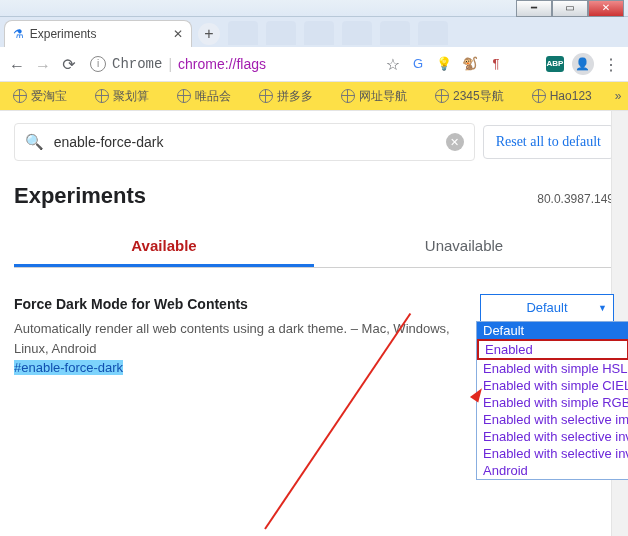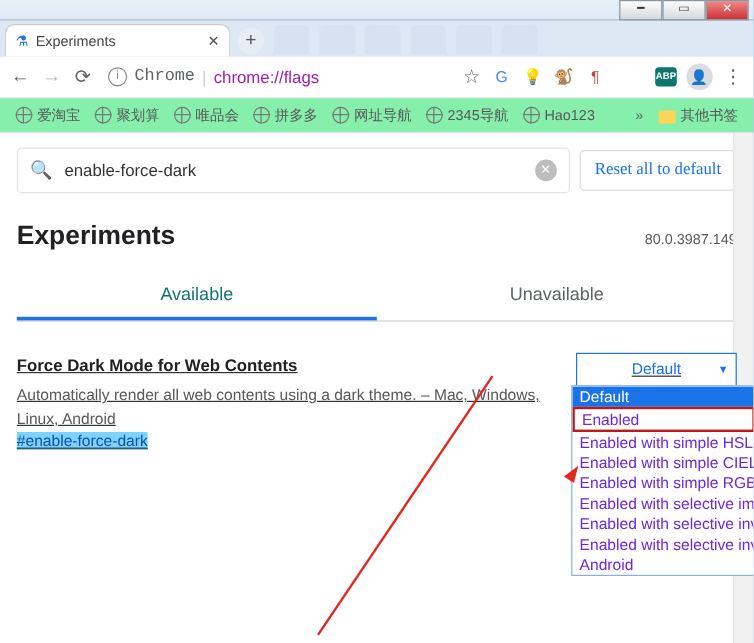--- a/index.html
+++ b/index.html
@@ -20,41 +20,41 @@
 .navbtn.disabled{color:#b4b4b4;}
 .omnibox{flex:1;display:flex;align-items:center;gap:6px;color:#5f6368;font-size:14px;padding-left:4px;}
 .omnibox .info{width:14px;height:14px;border:1.3px solid #888;border-radius:50%;font-size:10px;line-height:14px;text-align:center;color:#888;}
 .omnibox .chrome{color:#5f6368;font-family:Liberation Mono, monospace;}
 .omnibox .sep{color:#ccc;}
 .omnibox .url{color:#a21caf;}
 .exticons{display:flex;align-items:center;gap:10px;}
 .ext{width:16px;height:16px;font-size:13px;text-align:center;line-height:16px;}
 .abp{background:#0f766e;color:#fff;font-size:8px;font-weight:bold;border-radius:3px;width:18px;margin-left:32px;}
 .prof{width:22px;height:22px;border-radius:50%;background:#dadce0;color:#5f6368;line-height:22px;font-size:12px;}
-.bookmarkbar{height:28px;background:#86efac;display:flex;align-items:center;gap:2px;padding:0 8px;font-size:12px;color:#585858;border-bottom:1px solid #e4e4e4;overflow:hidden;}
+.bookmarkbar{height:28px;background:#fde047;display:flex;align-items:center;gap:18px;padding:0 8px;font-size:12px;color:#585858;border-bottom:1px solid #e4e4e4;overflow:hidden;}
 .bm{display:flex;align-items:center;gap:4px;padding:0 5px;white-space:nowrap;}
 .globe{width:14px;height:14px;border:1.3px solid #777;border-radius:50%;position:relative;box-sizing:border-box;}
 .globe:before{content:"";position:absolute;left:5px;top:-1px;bottom:-1px;width:1px;background:#777;}
 .globe:after{content:"";position:absolute;top:5px;left:-1px;right:-1px;height:1px;background:#777;}
 .chev{color:#5f6368;margin-left:auto;}
 .folder{width:14px;height:11px;background:#ffd558;border-radius:1px;position:relative;top:1px;}
 .content{background:#fff;height:428px;padding:8px 14px 0 14px;box-sizing:border-box;overflow:hidden;position:relative;}
 .searchrow{display:flex;align-items:center;gap:8px;margin-top:4px;}
 .searchbox{flex:1;border:1px solid #e4e4e4;border-radius:4px;height:36px;display:flex;align-items:center;padding:0 10px;gap:8px;background:#fff;}
 .searchbox .mag{color:#888;font-size:15px;}
 .searchbox input{border:none;outline:none;flex:1;font-size:14px;color:#333;background:transparent;}
 .searchbox .clear{width:18px;height:18px;border-radius:50%;background:#bdbdbd;color:#fff;line-height:18px;text-align:center;font-size:11px;}
 .resetbtn{border:1px solid #dadce0;color:#1a73e8;background:#fff;border-radius:4px;padding:8px 12px;font-size:14px;font-family:Liberation Serif, serif;}
 .pgtitle{display:flex;align-items:baseline;margin-top:22px;}
 .pgtitle h1{font-size:22px;margin:0;color:#202124;}
 .ver{margin-left:auto;color:#595959;font-size:12px;}
 .tabbar{display:flex;margin-top:18px;border-bottom:1px solid #d0d0d0;}
 .ptab{flex:1;text-align:center;padding:10px 0;color:#5f6368;font-size:15px;}
-.ptab.active{color:#0f766e;border-bottom:3px solid #1a73e8;}
-.flag{margin-top:26px;display:flex;gap:0;text-decoration:underline;}
+.ptab.active{color:#b91c1c;border-bottom:3px solid #1a73e8;font-weight:bold;}
+.flag{margin-top:26px;display:flex;gap:0;}
 .flagtxt{flex:1;color:#585858;font-size:13px;line-height:1.5;}
 .flagtxt b{color:#202124;font-size:14px;display:block;margin-bottom:4px;}
 .anchor{display:inline;color:#1050b0;background:#7dd3fc;}
 .selwrap{position:relative;margin-top:0;}
 .selbox{width:132px;height:26px;border:1px solid #1a73e8;color:#1a73e8;text-align:center;line-height:26px;font-size:13px;background:#fff;position:relative;}
 .selbox:after{content:"▼";position:absolute;right:6px;font-size:9px;color:#1a73e8;}
 .dropdown{position:absolute;top:27px;left:-4px;right:-16px;background:#fff;border:1px solid #88aee0;overflow:hidden;}
 .dropdown div{padding:1px 6px;font-size:13px;color:#6d28d9;white-space:nowrap;overflow:hidden;}
 .dropdown .hl{background:#1a73e8;color:#fff;}
 .dropdown .sel{border:2px solid #c01818;margin:0;}

